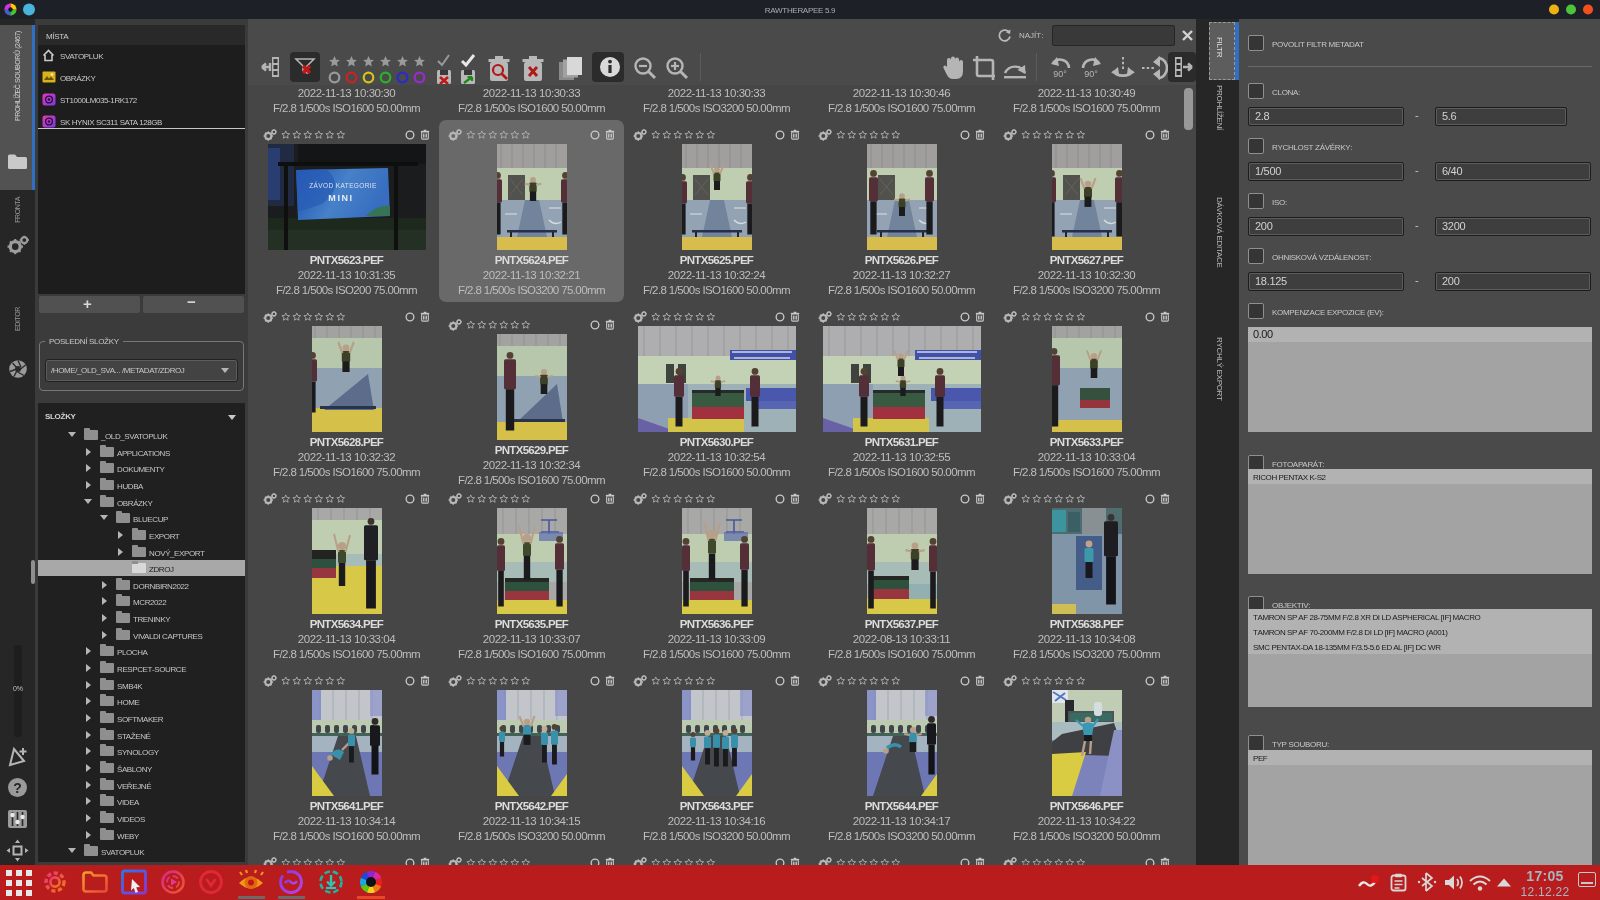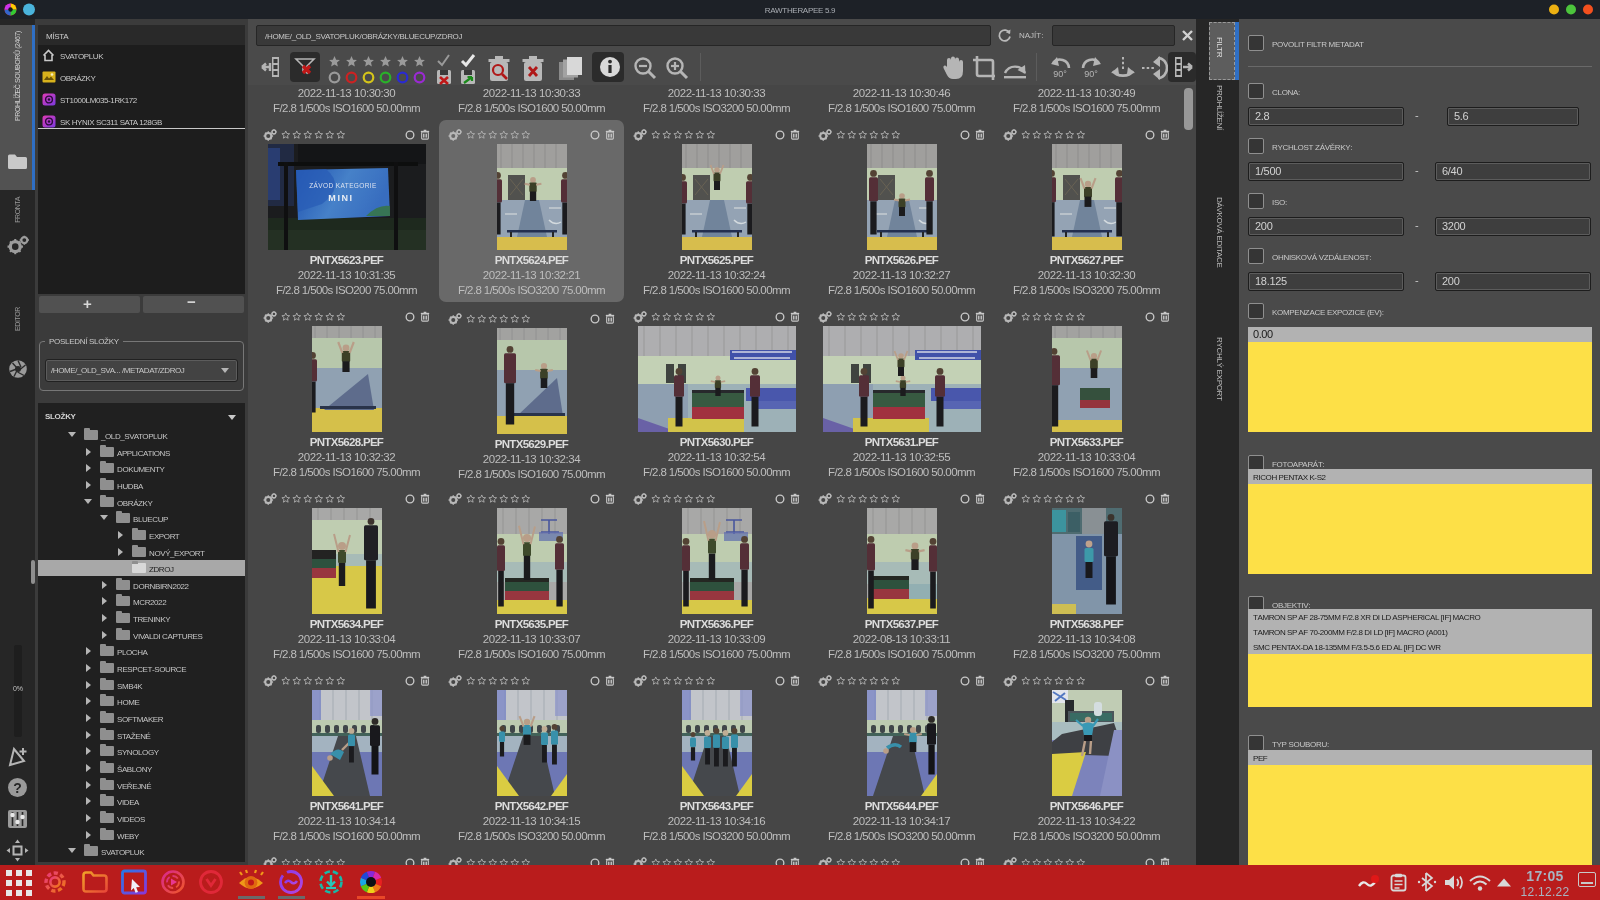--- a/index.html
+++ b/index.html
@@ -37,21 +37,21 @@
 
 #scrollstrip{left:1181px;top:85px;width:15px;height:780px;background:#464646}
 #thumbv{position:absolute;left:3px;top:3px;width:9px;height:42px;background:#989898;border-radius:4px}
 #tabstrip{left:1196px;top:19px;width:43px;height:846px;background:#262626}
 .rtab{position:absolute;left:13px;width:26px;color:#bdbdbd;font-size:11px}
 .rtabtxt{writing-mode:vertical-rl;letter-spacing:-0.3px;position:absolute;left:6px}
 #rpanel{left:1239px;top:19px;width:361px;height:846px;background:#4a4a4a;color:#c9c9c9;font-size:11px}
 .cb{position:absolute;width:16px;height:16px;background:#353535;border:1px solid #8f8f8f;border-radius:2px}
 .rlabel{position:absolute;font-size:11px;color:#c9c9c9;letter-spacing:-0.3px}
 .rfield{position:absolute;height:19px;background:#3e3e3e;border:1px solid #1d1d1d;box-shadow:0 0 0 1px #5c5c5c inset;border-radius:2px;color:#d2d2d2;font-size:11px;line-height:17px;padding-left:6px;letter-spacing:-0.3px}
-.rlist{position:absolute;left:9px;width:344px;background:#fde047}
+.rlist{position:absolute;left:9px;width:344px;background:#a3a3a3}
 .rlrow{height:15px;background:#b2b2b2;color:#1a1a1a;font-size:11px;line-height:15px;padding-left:5px;letter-spacing:-0.4px;white-space:nowrap}
 
 #taskbar{left:0;top:865px;width:1600px;height:35px;background:#b91c1c}
 .clock{position:absolute;color:#a7b4c2;font-size:13px;text-align:center;line-height:1.2;letter-spacing:0.3px}
 </style></head><body>
 
 <svg width="0" height="0" style="position:absolute">
 <defs>
 <symbol id="i-gears" viewBox="0 0 16 14">
  <circle cx="6" cy="8.2" r="3.6" fill="none" stroke="#b8b8b8" stroke-width="2.4"></circle>
@@ -280,21 +280,20 @@
     <div class="fold" style="left:65px;top:794px"></div>
     <div class="trow sc" style="left:82px;top:791px">videos</div>
     <div class="arr-r" style="left:51px;top:812px"></div>
     <div class="fold" style="left:65px;top:811px"></div>
     <div class="trow sc" style="left:82px;top:808px">weby</div>
     <div class="arr-d" style="left:33px;top:829px"></div>
     <div class="fold" style="left:49px;top:827px"></div>
     <div class="trow sc" style="left:66px;top:824px">Svatopluk</div>
   </div>
 <div id="main" class="abs">
-    <div id="pathbox" class="sc">/home/_OLD_Svatopluk/Obrázky/bluecup/zdroj</div>
     <svg class="abs" style="left:749px;top:9px" width="15" height="15" viewBox="0 0 15 15">
       <path d="M12.5 5 A5.4 5.4 0 1 0 13 8.5" fill="none" stroke="#b9b9b9" stroke-width="1.8"></path>
       <path d="M13.5 1.5 L13 6 L8.8 4.2 Z" fill="#b9b9b9"></path>
     </svg>
     <div class="abs sc" style="left:771px;top:9px;color:#c0c0c0;font-size:11px">Najít:</div>
     <div id="findbox"></div>
     <svg class="abs" style="left:933px;top:10px" width="13" height="13" viewBox="0 0 13 13">
       <path d="M2 2 L11 11 M11 2 L2 11" stroke="#d2d2d2" stroke-width="2.4"></path>
     </svg>
     <svg class="abs" style="left:10px;top:35px" width="26" height="26" viewBox="0 0 26 26">
@@ -723,21 +722,21 @@
             <line x1="30.4" y1="26.8" x2="26.2" y2="16.0" stroke="#c2a084" stroke-width="2.2"></line>
             <line x1="37.6" y1="26.8" x2="41.8" y2="16.0" stroke="#c2a084" stroke-width="2.2"></line>
             <circle cx="0.5" cy="29.4" r="3.4" fill="#55402e"></circle>
             <rect x="-4.0" y="33.3" width="9.0" height="22.3" rx="1.5" fill="#5a2a34"></rect>
             <rect x="-2.7" y="55.6" width="6.3" height="30.9" fill="#17171b"></rect>
           </svg></div>
         <div class="fn">PNTX5628.PEF</div>
         <div class="dt">2022-11-13 10:32:32</div>
         <div class="ex">F/2.8 1/500s ISO1600 75.00mm</div>
       </div>
-      <div class="cell" style="left:191px;top:219px">
+      <div class="cell" style="left:191px;top:225px">
         <svg class="ir" width="176" height="15" viewBox="0 0 176 15">
           <use href="#i-gears" x="1" y="2" width="14" height="12"></use>
           <use href="#i-star" x="19" y="3" width="9.5" height="9.5"></use>
           <use href="#i-star" x="30" y="3" width="9.5" height="9.5"></use>
           <use href="#i-star" x="41" y="3" width="9.5" height="9.5"></use>
           <use href="#i-star" x="52" y="3" width="9.5" height="9.5"></use>
           <use href="#i-star" x="63" y="3" width="9.5" height="9.5"></use>
           <use href="#i-star" x="74" y="3" width="9.5" height="9.5"></use>
           <use href="#i-circ" x="143" y="3" width="10" height="10"></use>
           <use href="#i-trash" x="158" y="2" width="10" height="11"></use>
@@ -1441,21 +1440,21 @@
     </div>
   </div>
 <div id="rpanel" class="abs">
     <div class="cb" style="left:9px;top:16px"></div>
     <div class="rlabel sc" style="left:33px;top:18px">Povolit filtr metadat</div>
     <div class="abs" style="left:9px;top:47px;width:344px;height:1px;background:#696969"></div>
     <div class="cb" style="left:9px;top:64px"></div>
     <div class="rlabel sc" style="left:33px;top:66px">Clona:</div>
     <div class="rfield" style="left:9px;top:88px;width:156px">2.8</div>
     <div class="abs" style="left:176px;top:90px;color:#c9c9c9">-</div>
-    <div class="rfield" style="left:208px;top:88px;width:132px">5.6</div>
+    <div class="rfield" style="left:196px;top:88px;width:132px">5.6</div>
     <div class="cb" style="left:9px;top:119px"></div>
     <div class="rlabel sc" style="left:33px;top:121px">Rychlost závěrky:</div>
     <div class="rfield" style="left:9px;top:143px;width:156px">1/500</div>
     <div class="abs" style="left:176px;top:145px;color:#c9c9c9">-</div>
     <div class="rfield" style="left:196px;top:143px;width:156px">6/40</div>
     <div class="cb" style="left:9px;top:174px"></div>
     <div class="rlabel sc" style="left:33px;top:176px">ISO:</div>
     <div class="rfield" style="left:9px;top:198px;width:156px">200</div>
     <div class="abs" style="left:176px;top:200px;color:#c9c9c9">-</div>
     <div class="rfield" style="left:196px;top:198px;width:156px">3200</div>

